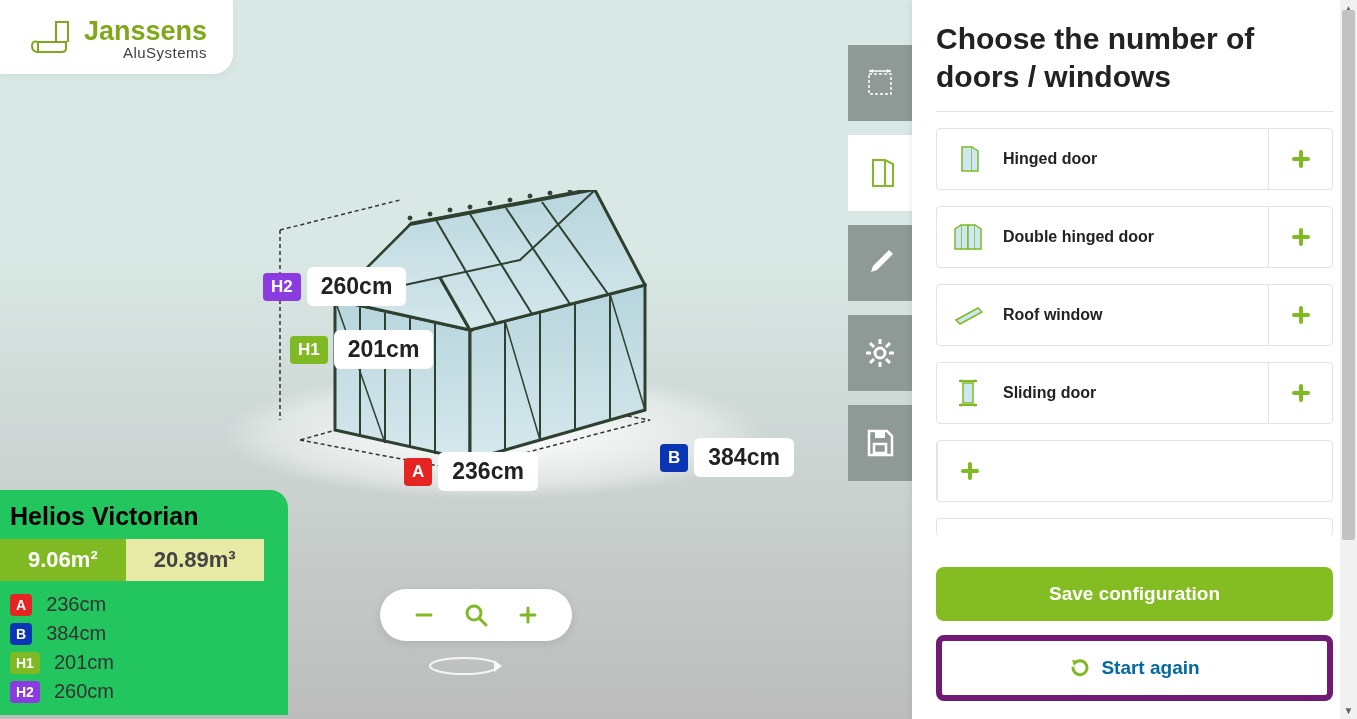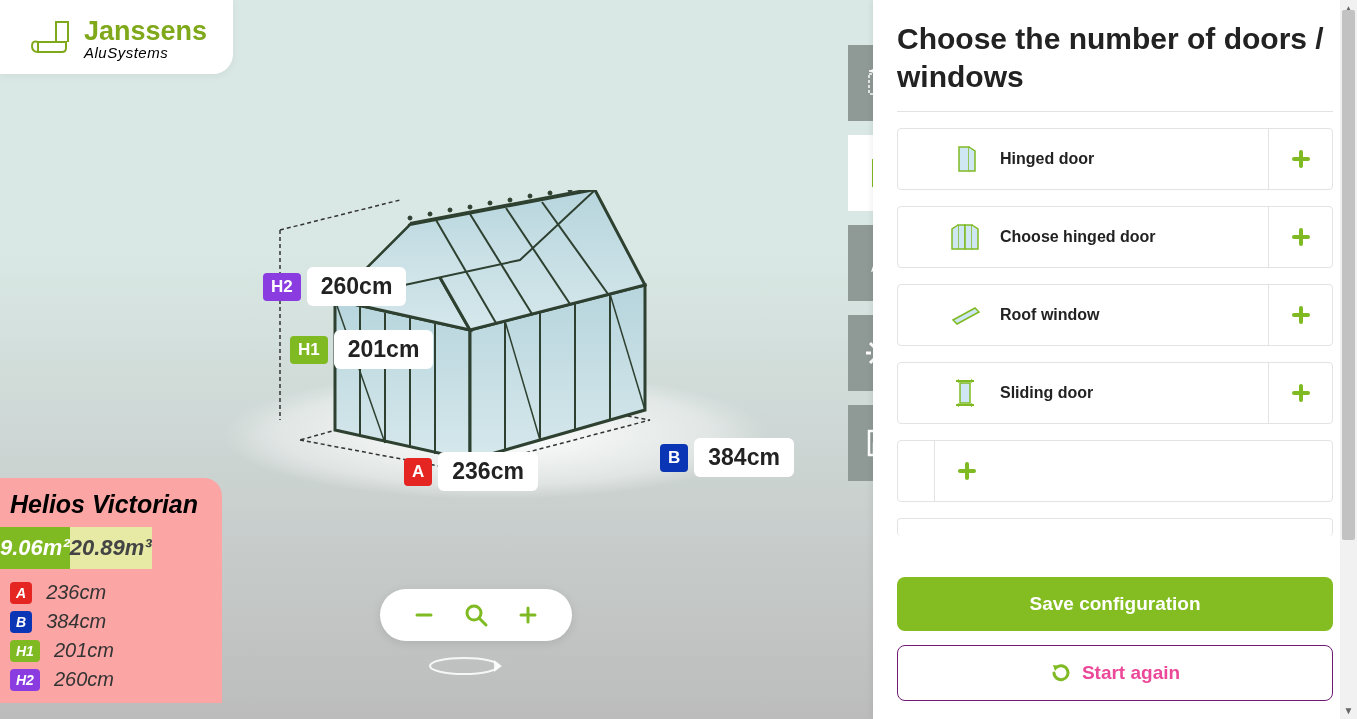--- a/index.html
+++ b/index.html
@@ -18,51 +18,50 @@
     background: #fff;
     padding: 18px 26px 14px 26px;
     border-bottom-right-radius: 20px;
     box-shadow: 0 2px 8px rgba(0,0,0,.05);
     display: flex;
     align-items: center;
     gap: 10px;
   }
   .logo-text { display: flex; flex-direction: column; line-height: 1; }
   .logo-text .brand { color: #7fa91a; font-weight: 700; font-size: 27px; }
-  .logo-text .sub { color: #000000; font-size: 15px; text-align: left; letter-spacing: .5px; font-style: italic; }
+  .logo-text .sub { color: #404040; font-size: 15px; text-align: right; letter-spacing: .5px; }
 
   
   .dim-label { position: absolute; display: flex; align-items: center; gap: 6px; }
   .dim-badge {
     color: #fff; font-weight: 700; font-size: 17px;
     padding: 4px 8px; border-radius: 4px;
     min-width: 26px; text-align: center;
   }
   .dim-badge.red   { background: #e52521; }
   .dim-badge.blue  { background: #0a36b5; }
   .dim-badge.green { background: #7fba23; }
   .dim-badge.purple{ background: #8a3ce0; }
   .dim-val {
     background: #fff; color: #222; font-weight: 600; font-size: 23px;
     padding: 6px 14px; border-radius: 6px;
   }
 
   
   .info-panel {
-    position: absolute; left: 0; bottom: 16px;
-    background: #fca5a5;
+    position: absolute; left: 0; bottom: 4px;
+    background: #22c55e;
     border-top-right-radius: 18px;
     padding: 12px 24px 6px 10px;
     min-width: 205px;
-    font-style: italic;
   }
   .model-name { font-size: 25px; font-weight: 600; margin-bottom: 8px; }
   .stats-row { display: flex; margin-bottom: 12px; margin-left:-10px; }
   .stat {
-    font-size: 22px; font-weight: 700; padding: 8px 0; white-space: nowrap;
+    font-size: 22px; font-weight: 700; padding: 8px 28px; white-space: nowrap;
   }
   .stat.area   { background: #7fba23; color: #fff; }
   .stat.volume { background: #e6eaa4; color: #444; }
   .dim-row { display: flex; align-items: center; gap: 14px; margin: 6px 0; }
   .dim-row .dim-badge { font-size: 14px; padding: 3px 6px; min-width: 22px; }
   .dim-row .txt { font-size: 20px; color: #333; }
 
   
   .zoom-controls {
     position: absolute;
@@ -89,33 +88,32 @@
     background: #8f9a96;
     display: flex; align-items: center; justify-content: center;
     cursor: pointer;
   }
   .rail-btn.active { background: #fff; }
   .rail-btn svg { display:block; }
 
   
   .right-panel {
     position: absolute; top: 0; right: 0; bottom: 0;
-    width: 484px; background: #fff;
+    width: 445px; background: #fff;
     display: flex; flex-direction: column;
     box-shadow: -2px 0 6px rgba(0,0,0,.06);
   }
   .panel-scroll { flex: 1; overflow-y: auto; padding: 20px 24px 10px 24px; }
   .panel-title { font-size: 30px; font-weight: 700; color: #222; line-height: 1.25; margin-bottom: 16px; }
   hr.div { border: none; border-top: 1px solid #e3e3e3; margin-bottom: 16px; }
   .opt-card {
     border: 1px solid #e3e3e3; border-radius: 4px;
     display: flex; align-items: stretch;
     margin-bottom: 16px;
     height: 62px;
-    padding-left: 36px;
   }
   .opt-main {
     flex: 1; display: flex; align-items: center; gap: 18px;
     padding: 0 14px;
     cursor: pointer;
   }
   .opt-icon { width: 34px; height: 34px; display: flex; align-items: center; justify-content: center; }
   .opt-label { font-size: 16px; font-weight: 700; color: #222; }
   .opt-add {
     width: 64px; border-left: 1px solid #e3e3e3;
@@ -123,21 +121,21 @@
     cursor: pointer;
   }
 
   .panel-footer { padding: 0 24px 18px 24px; display: flex; flex-direction: column; gap: 14px; }
   .btn {
     border-radius: 8px; font-size: 19px; font-weight: 700;
     padding: 16px 0; text-align: center; cursor: pointer;
     display: flex; justify-content: center; gap: 10px;
   }
   .btn.primary { background: #84bd22; color: #fff; }
-  .btn.outline { background: #fff; color: #ec4899; border: 1px solid #701a75; }
+  .btn.outline { background: #fff; color: #0369a1; border: 6px solid #701a75; }
 
   
   .scrollbar-fake {
     position: absolute; right: 0; top: 0; bottom:0; width: 17px;
     background: #f1f1f1;
   }
   .scrollbar-fake .thumb { position:absolute; left:2px; right:2px; top:10px; height:530px; background:#c2c2c2; border-radius:2px;}
   .scrollbar-fake .arrow { position:absolute; left:0; right:0; height:17px; display:flex; align-items:center; justify-content:center; font-size:10px; color:#666;}
   .scrollbar-fake .arrow.up{top:0;} .scrollbar-fake .arrow.dn{bottom:0;}
 
@@ -364,21 +362,21 @@
     <div class="opt-card">
       <div class="opt-main">
         <span class="opt-icon">
           <svg width="34" height="30" viewBox="0 0 34 30">
               <rect x="10" y="3" width="7" height="24" fill="#cfe6f3" stroke="#7fba23" stroke-width="1.5"></rect>
               <rect x="17" y="3" width="7" height="24" fill="#cfe6f3" stroke="#7fba23" stroke-width="1.5"></rect>
               <path d="M10 3 L4 7 L4 27 L10 27" fill="#cfe6f3" stroke="#7fba23" stroke-width="1.5"></path>
               <path d="M24 3 L30 7 L30 27 L24 27" fill="#cfe6f3" stroke="#7fba23" stroke-width="1.5"></path>
             </svg>
         </span>
-        <span class="opt-label">Choose hinged door</span>
+        <span class="opt-label">Double hinged door</span>
       </div>
       <div class="opt-add">
         <svg width="20" height="20" viewBox="0 0 20 20">
             <line x1="3" y1="10" x2="17" y2="10" stroke="#7fba23" stroke-width="4" stroke-linecap="round"></line>
             <line x1="10" y1="3" x2="10" y2="17" stroke="#7fba23" stroke-width="4" stroke-linecap="round"></line>
           </svg>
       </div>
     </div>
 
     <div class="opt-card">

